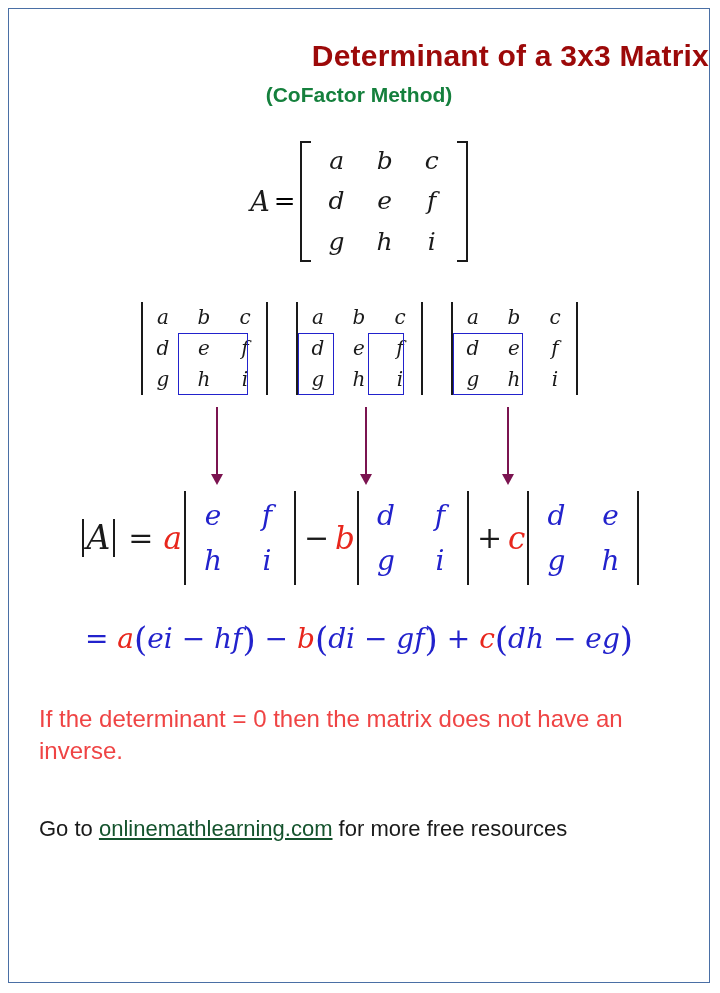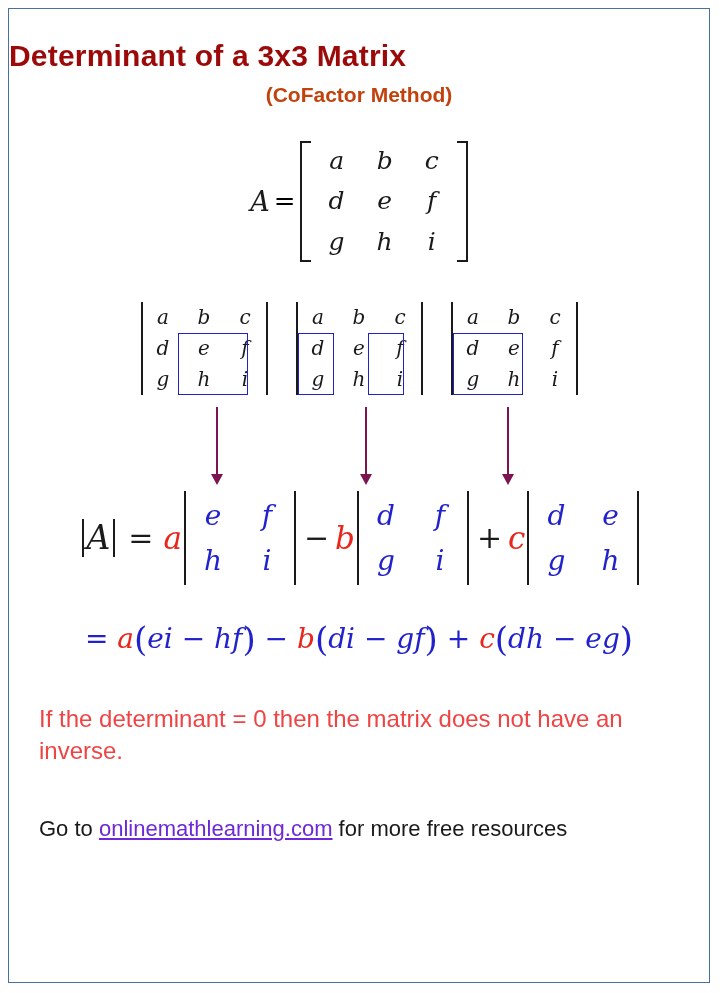--- a/index.html
+++ b/index.html
@@ -19,30 +19,30 @@
     top: 8px;
     width: 702px;
     height: 975px;
     border: 1px solid #4a6fa5;
     background: #ffffff;
     box-sizing: border-box;
   }
 
   
   .title {
-    text-align: left;
+    text-align: right;
     color: #9c0909;
     font-weight: bold;
     font-size: 30px;
     margin-top: 30px;
     letter-spacing: 0.2px;
   }
   .subtitle {
     text-align: center;
-    color: #c2410c;
+    color: #15803d;
     font-weight: bold;
     font-size: 21px;
     margin-top: 10px;
   }
 
   
   .math {
     font-family: "DejaVu Serif", serif;
     font-style: italic;
   }
@@ -243,21 +243,21 @@
     line-height: 1.35;
   }
 
   
   .footer {
     margin: 48px 30px 0 30px;
     font-size: 22px;
     color: #1a1a1a;
   }
   .footer a {
-    color: #6d28d9;
+    color: #14532d;
     text-decoration: underline;
   }
 </style>
 </head>
 <body>
 
 <div class="page">
 
   <div class="title">Determinant of a 3x3 Matrix</div>
   <div class="subtitle">(CoFactor Method)</div>

